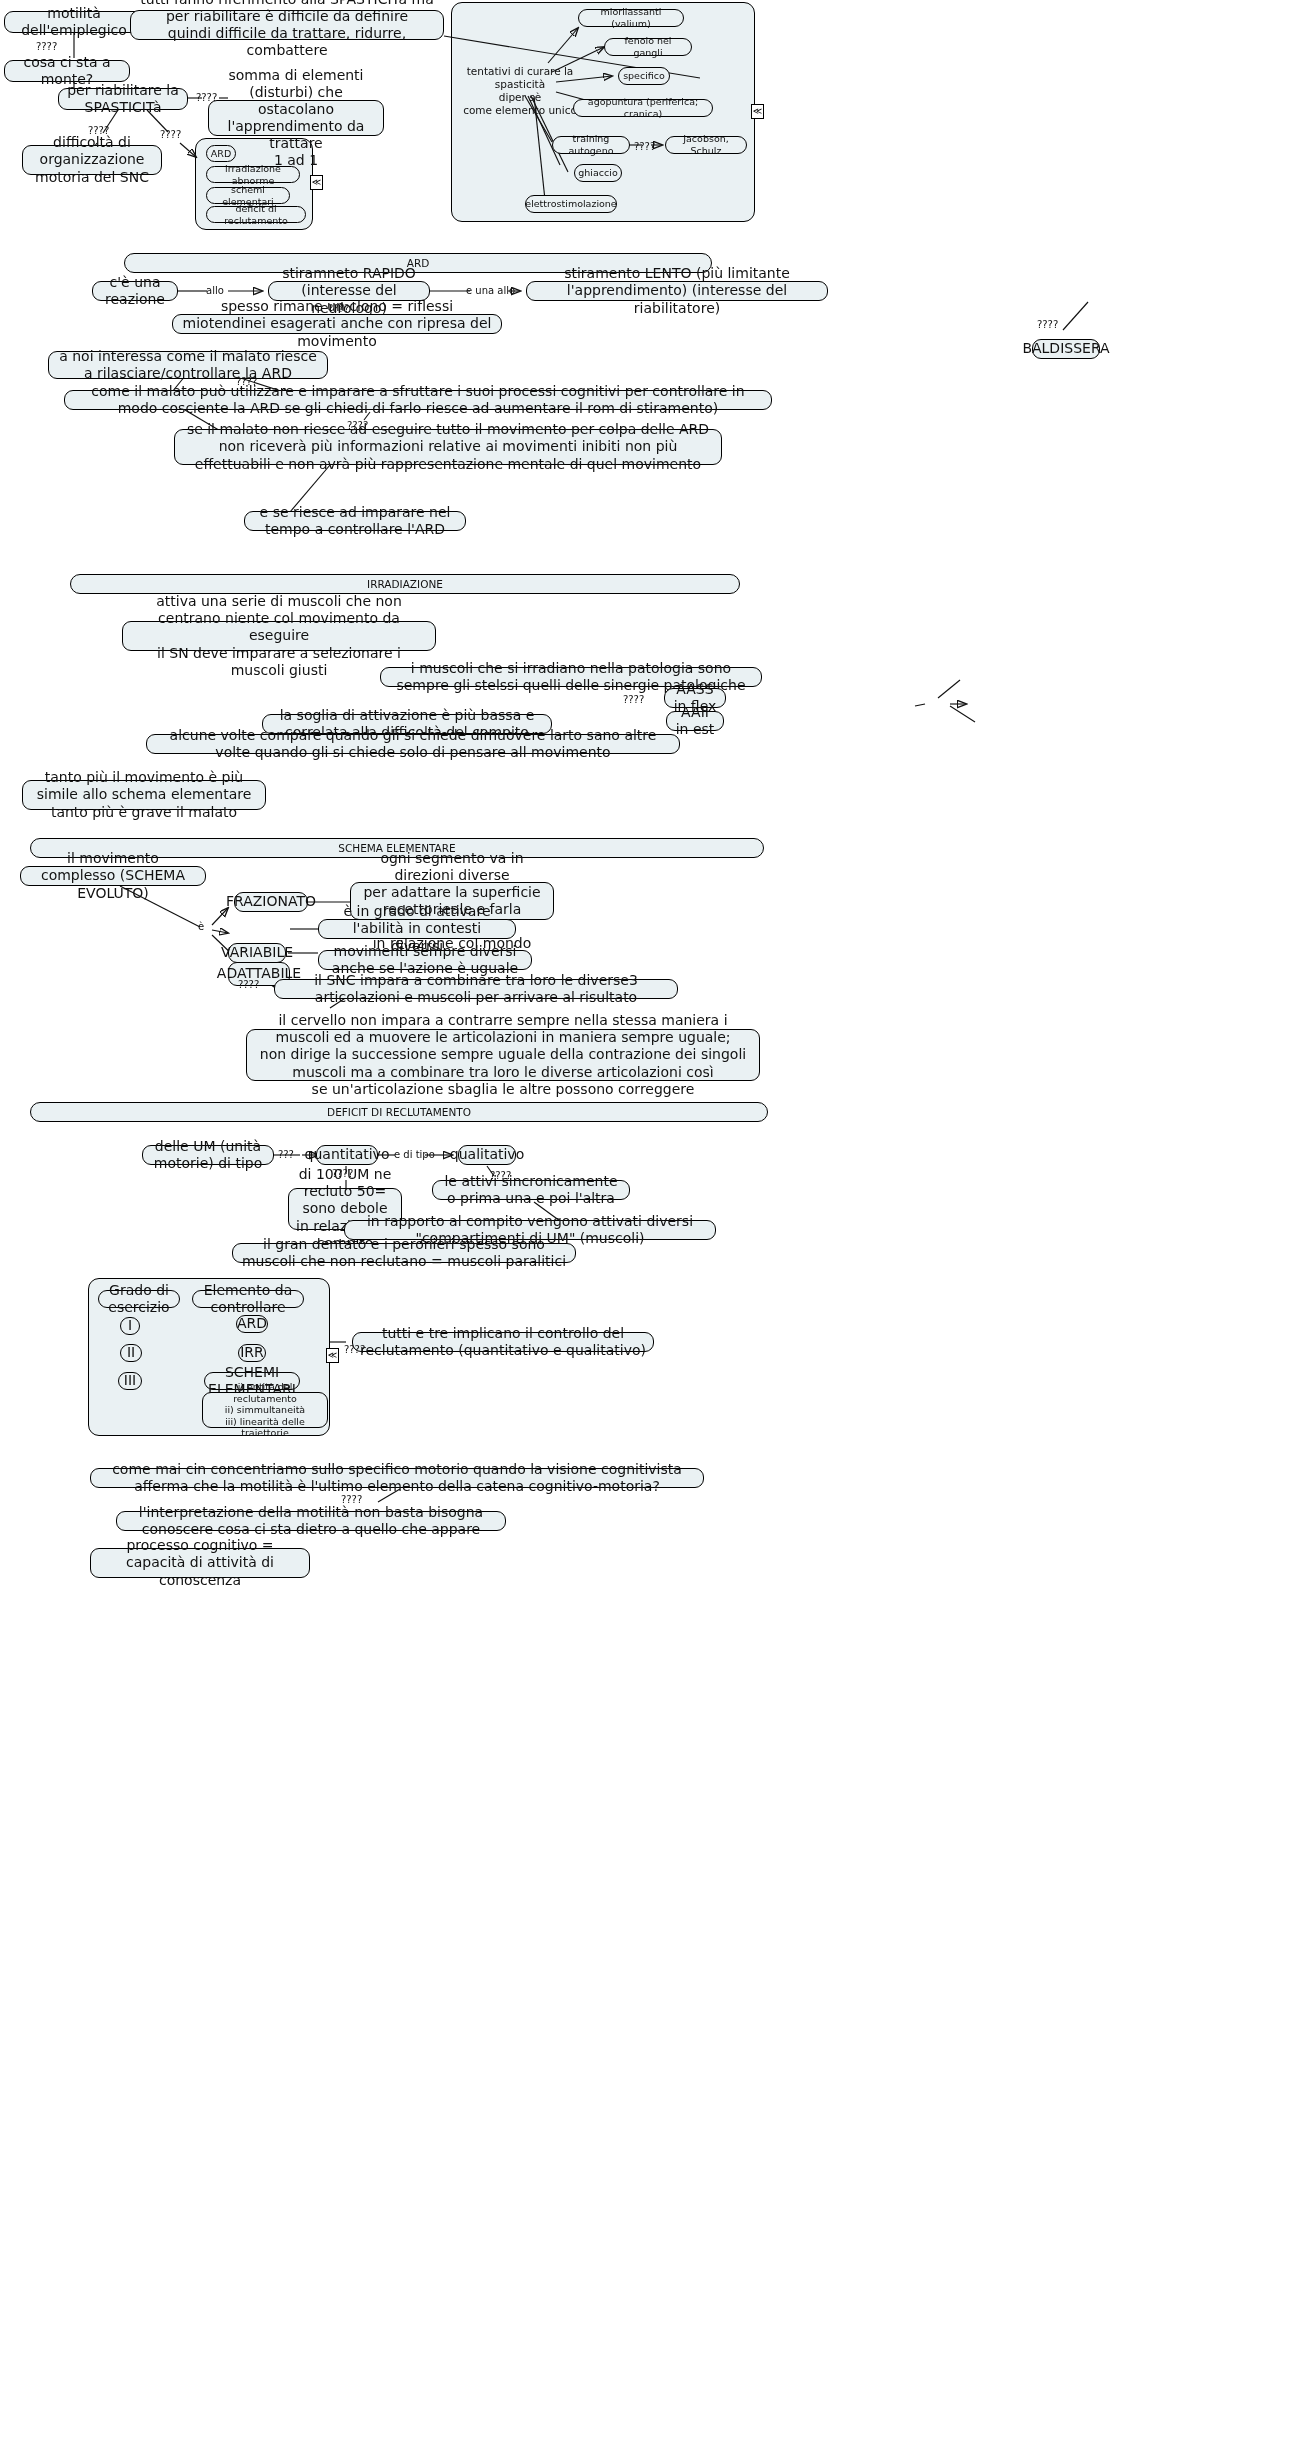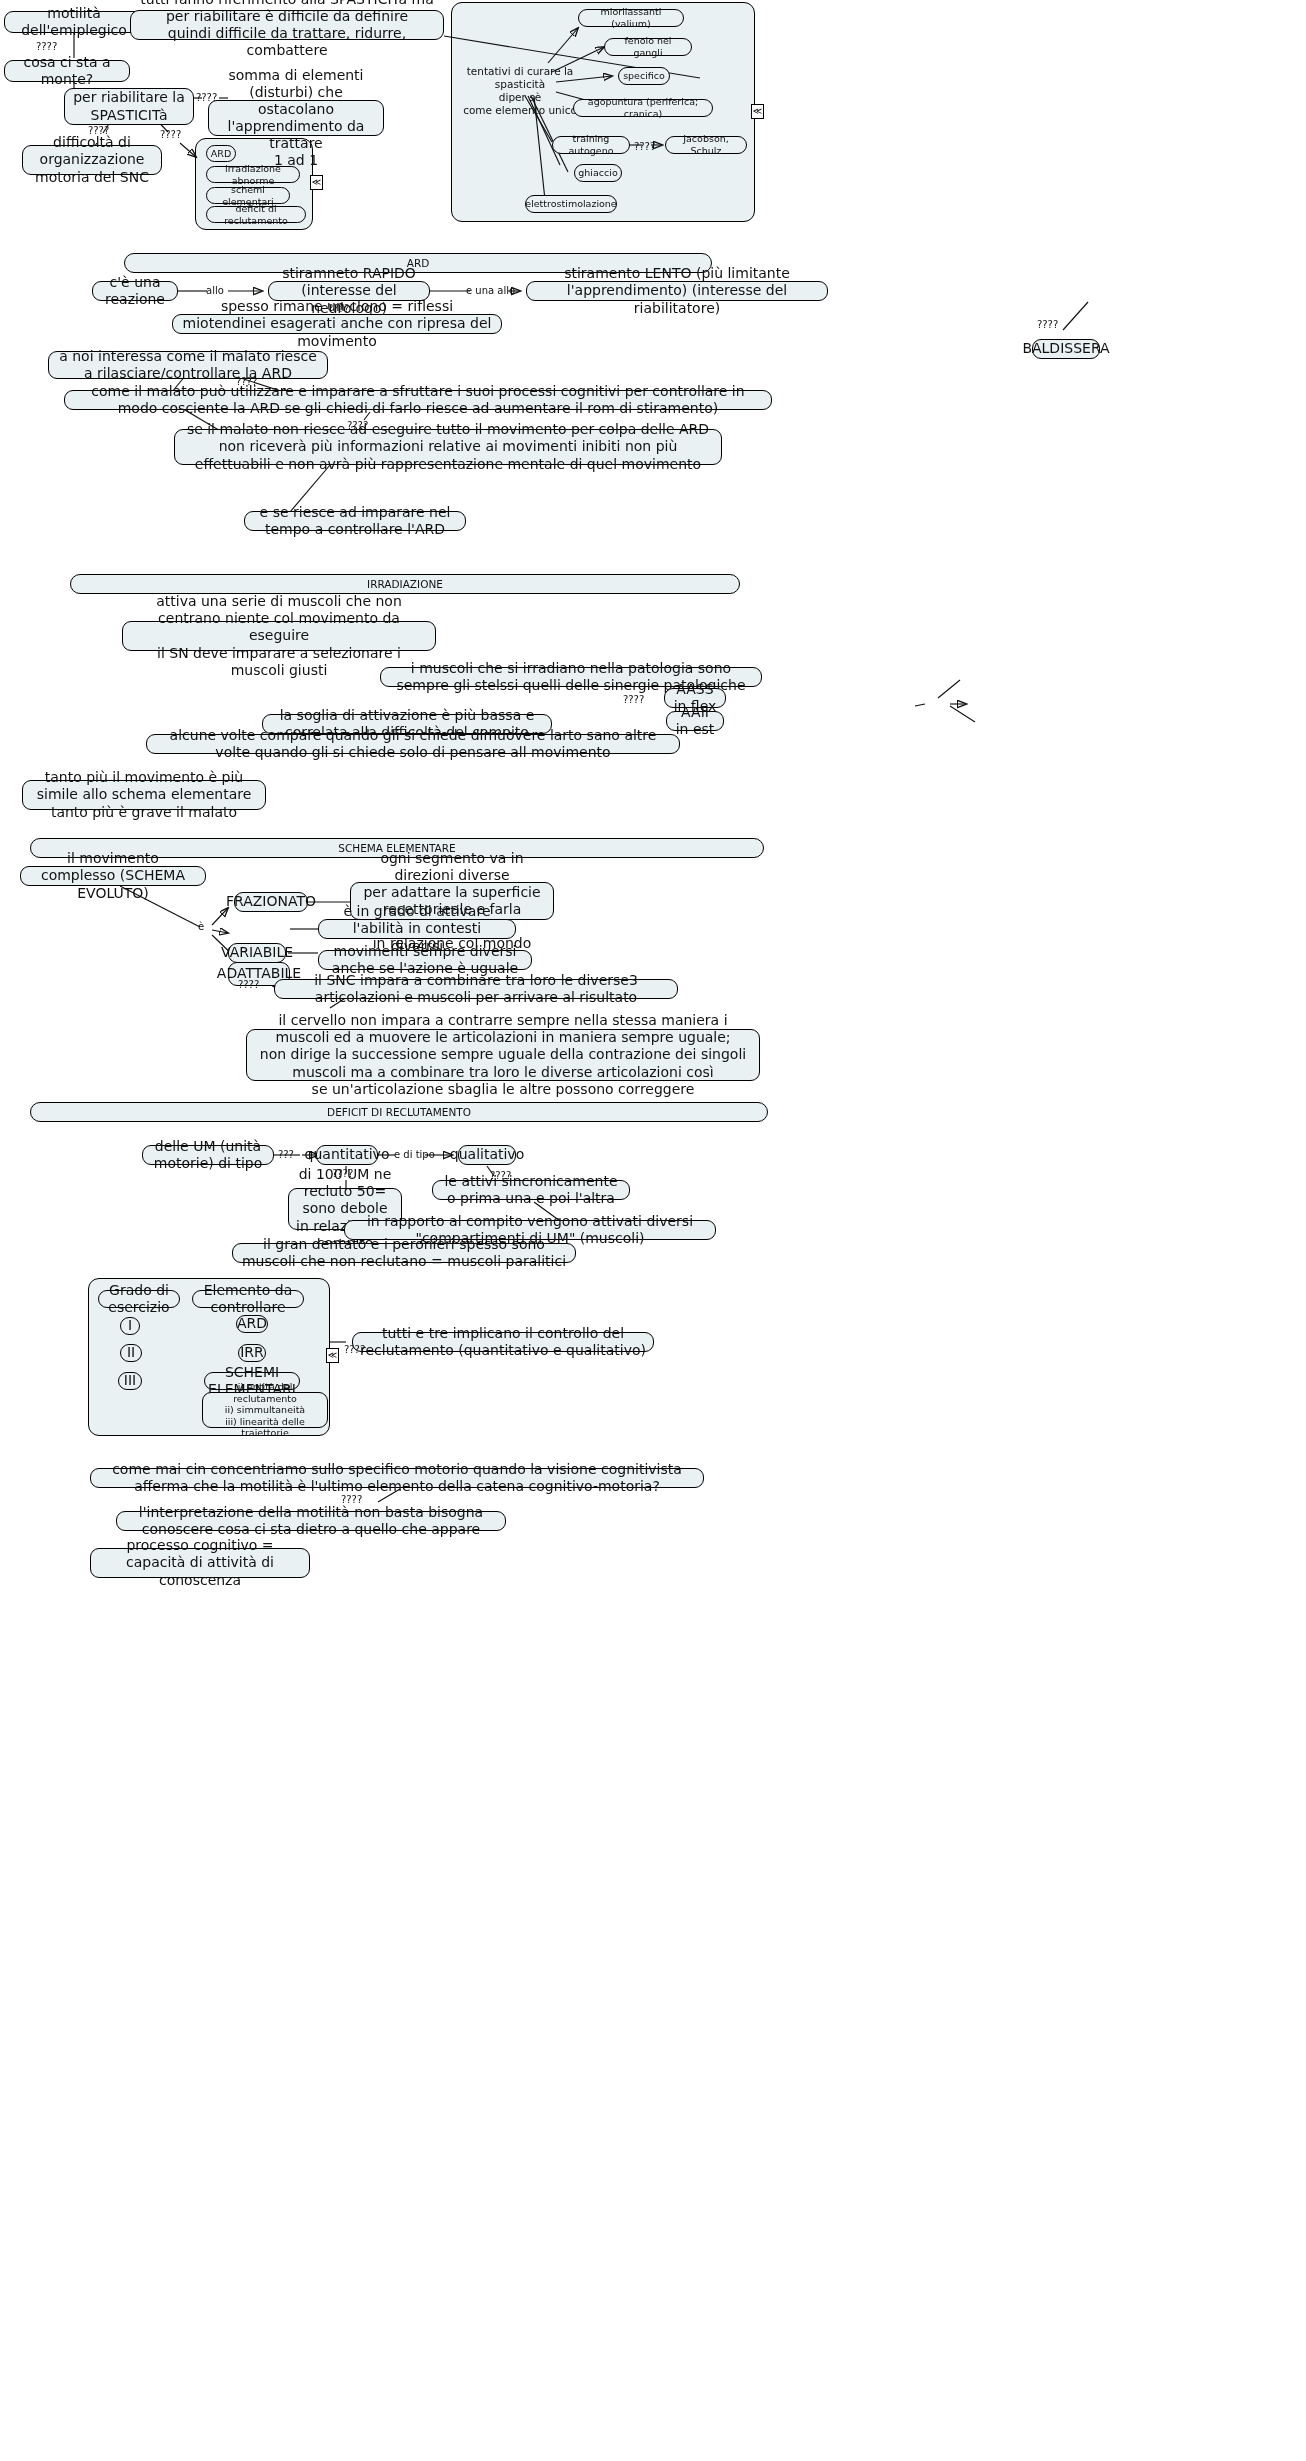--- a/index.html
+++ b/index.html
@@ -180,21 +180,21 @@
 
   <div class="node sm" style="left:4px;top:11px;width:140px;height:22px;">motilità dell'emiplegico</div>
 
   <span class="lbl" style="left:36px;top:41px;">????</span>
 
   <div class="node sm" style="left:4px;top:60px;width:126px;height:22px;">cosa ci sta a monte?</div>
 
   <div class="node sm" style="left:130px;top:10px;width:314px;height:30px;">tutti fanno riferimento alla SPASTICITà ma per riabilitare è difficile da definire
 quindi difficile da trattare, ridurre, combattere</div>
 
-  <div class="node sm" style="left:64px;top:88px;width:130px;height:37px;">per riabilitare la SPASTICITà</div>
+  <div class="node sm" style="left:58px;top:88px;width:130px;height:22px;">per riabilitare la SPASTICITà</div>
 
   <span class="lbl" style="left:196px;top:92px;">????</span>
 
   <div class="node sm" style="left:208px;top:100px;width:176px;height:36px;">somma di elementi (disturbi) che
 ostacolano l'apprendimento da trattare
 1 ad 1</div>
 
   <span class="lbl" style="left:88px;top:125px;">????</span>
   <span class="lbl" style="left:160px;top:129px;">????</span>
 

